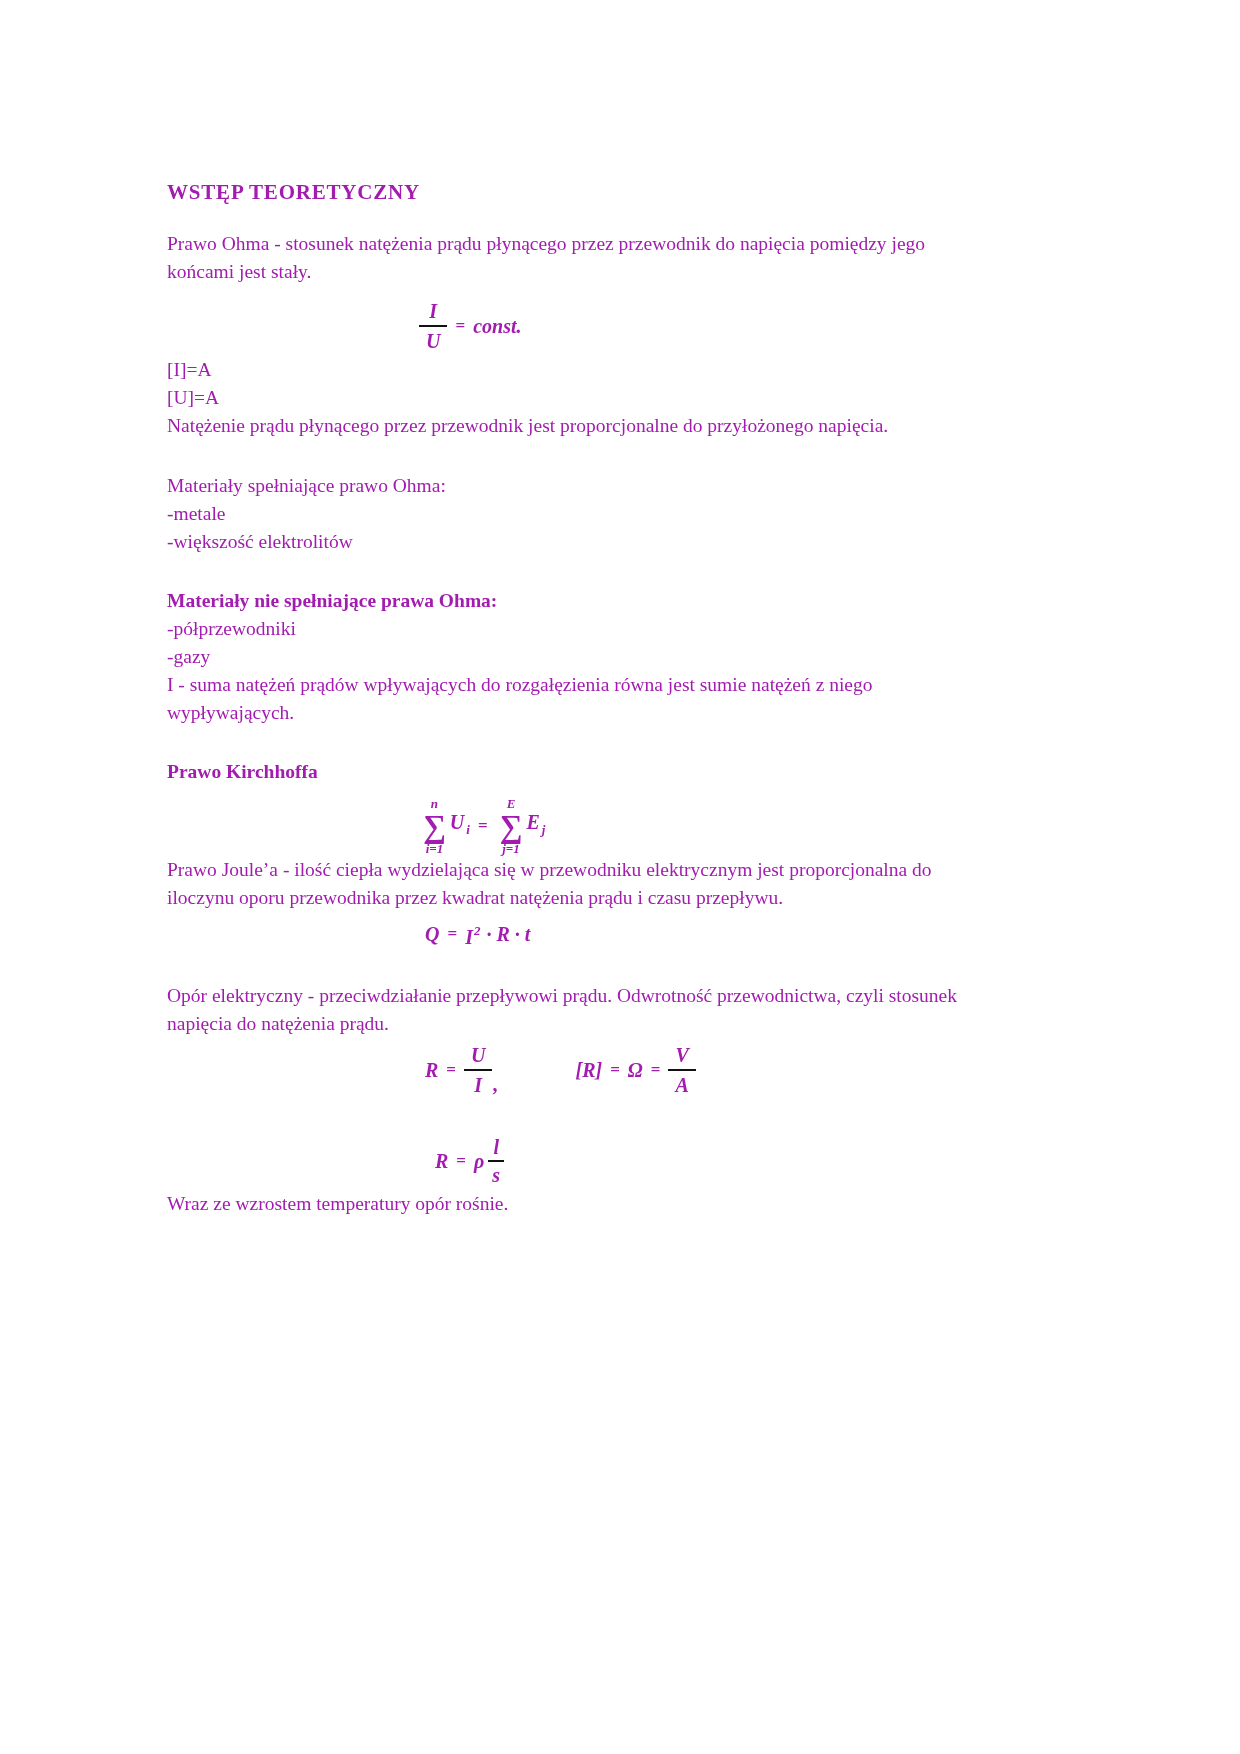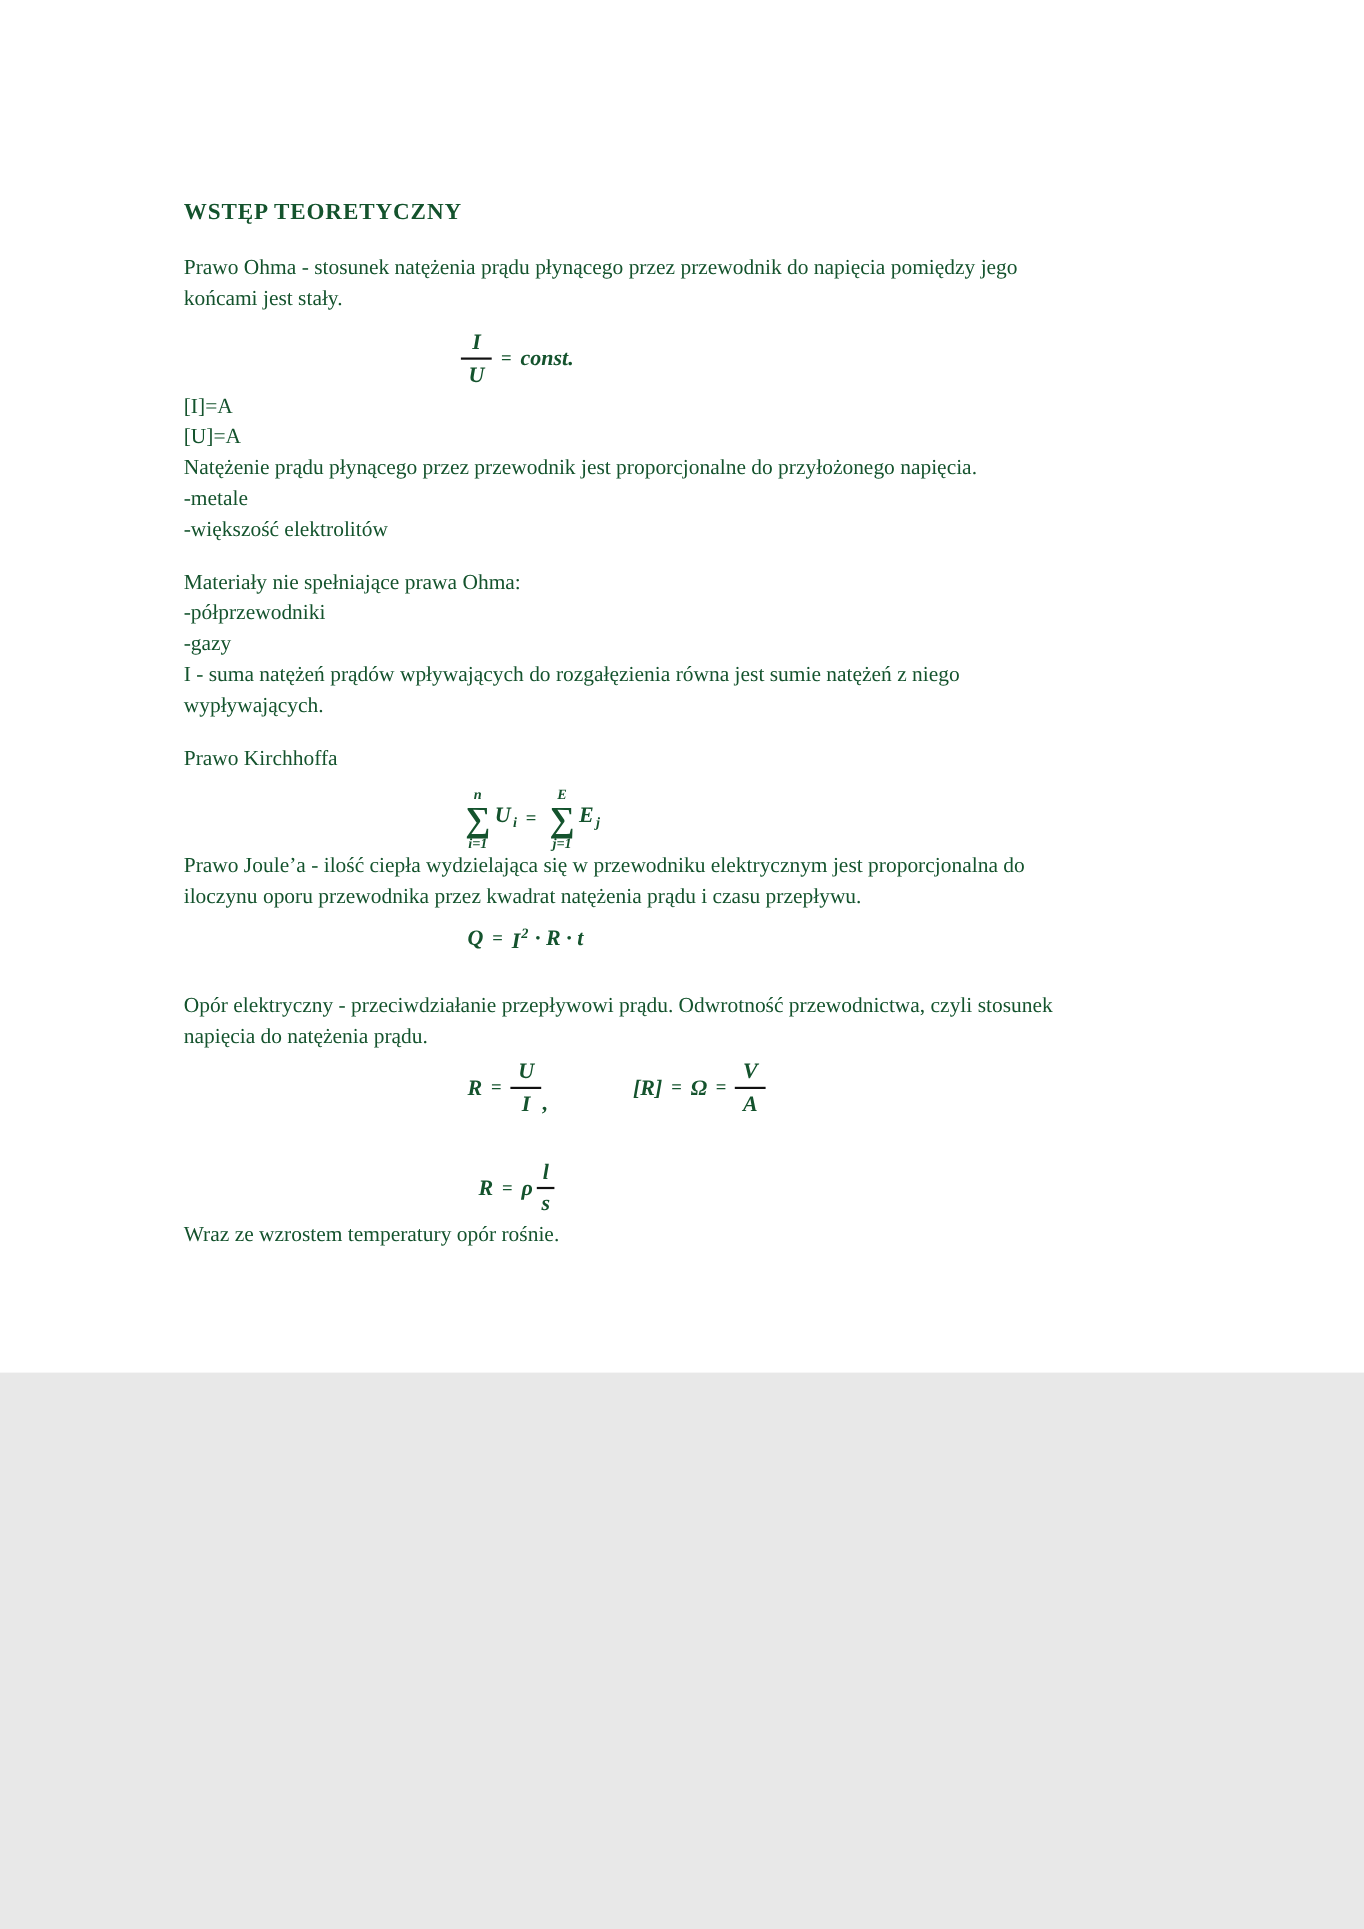--- a/index.html
+++ b/index.html
@@ -1,37 +1,37 @@
 <!DOCTYPE html>
 <html lang="pl"><head>
 <meta charset="utf-8">
 <style>
   html,body { margin:0; padding:0; background:#e8e8e8; }
   .page {
     position:relative;
-    width:1240px; height:1248px;
+    width:1240px; height:1754px;
     margin:0 auto;
     background:#ffffff;
-    color:#14532d;
+    color:#a21caf;
     font-family:"Liberation Serif", serif;
     overflow:hidden;
   }
   .content {
     position:absolute; left:167px; top:178px; width:795px;
     font-size:19.5px; line-height:28px;
   }
   .doc-title {
     font-weight:bold; font-size:21px; letter-spacing:0.8px;
     line-height:28px; margin:0;
   }
   p { margin:0; }
   .para { margin-top:0; }
   .mt24 { margin-top:24px; }
   .mt32 { margin-top:32px; }
-  .mt31 { margin-top:20px; }
+  .mt31 { margin-top:31px;font-weight:bold; }
   .mt30 { }
   .mt28 { margin-top:28px; }
   .prewrap { white-space:pre-wrap; }
   .list-line { line-height:28px; }
 
   
   .formula {
     font-style:italic; font-weight:bold; font-size:20px;
     line-height:26px; display:flex; align-items:center;
   }
@@ -72,20 +72,21 @@
         <span class="den">U</span>
       </span>
       <span class="eq">=</span>
       <span>const.</span>
     </div>
 
     <p class="para mt2">[I]=A</p>
     <p class="para">[U]=A</p>
     <p class="para">Natężenie prądu płynącego przez przewodnik jest proporcjonalne do przyłożonego napięcia.</p>
 
+    <p class="para mt32">Materiały spełniające prawo Ohma:</p>
     <div class="list-line">-metale</div>
     <div class="list-line">-większość elektrolitów</div>
 
     <p class="para mt31">Materiały nie spełniające prawa Ohma:</p>
     <div class="list-line">-półprzewodniki</div>
     <div class="list-line">-gazy</div>
 
     <p class="para">I - suma natężeń prądów wpływających do rozgałęzienia równa jest sumie natężeń z niego wypływających.</p>
     <p class="para mt31">Prawo Kirchhoffa</p>
 

